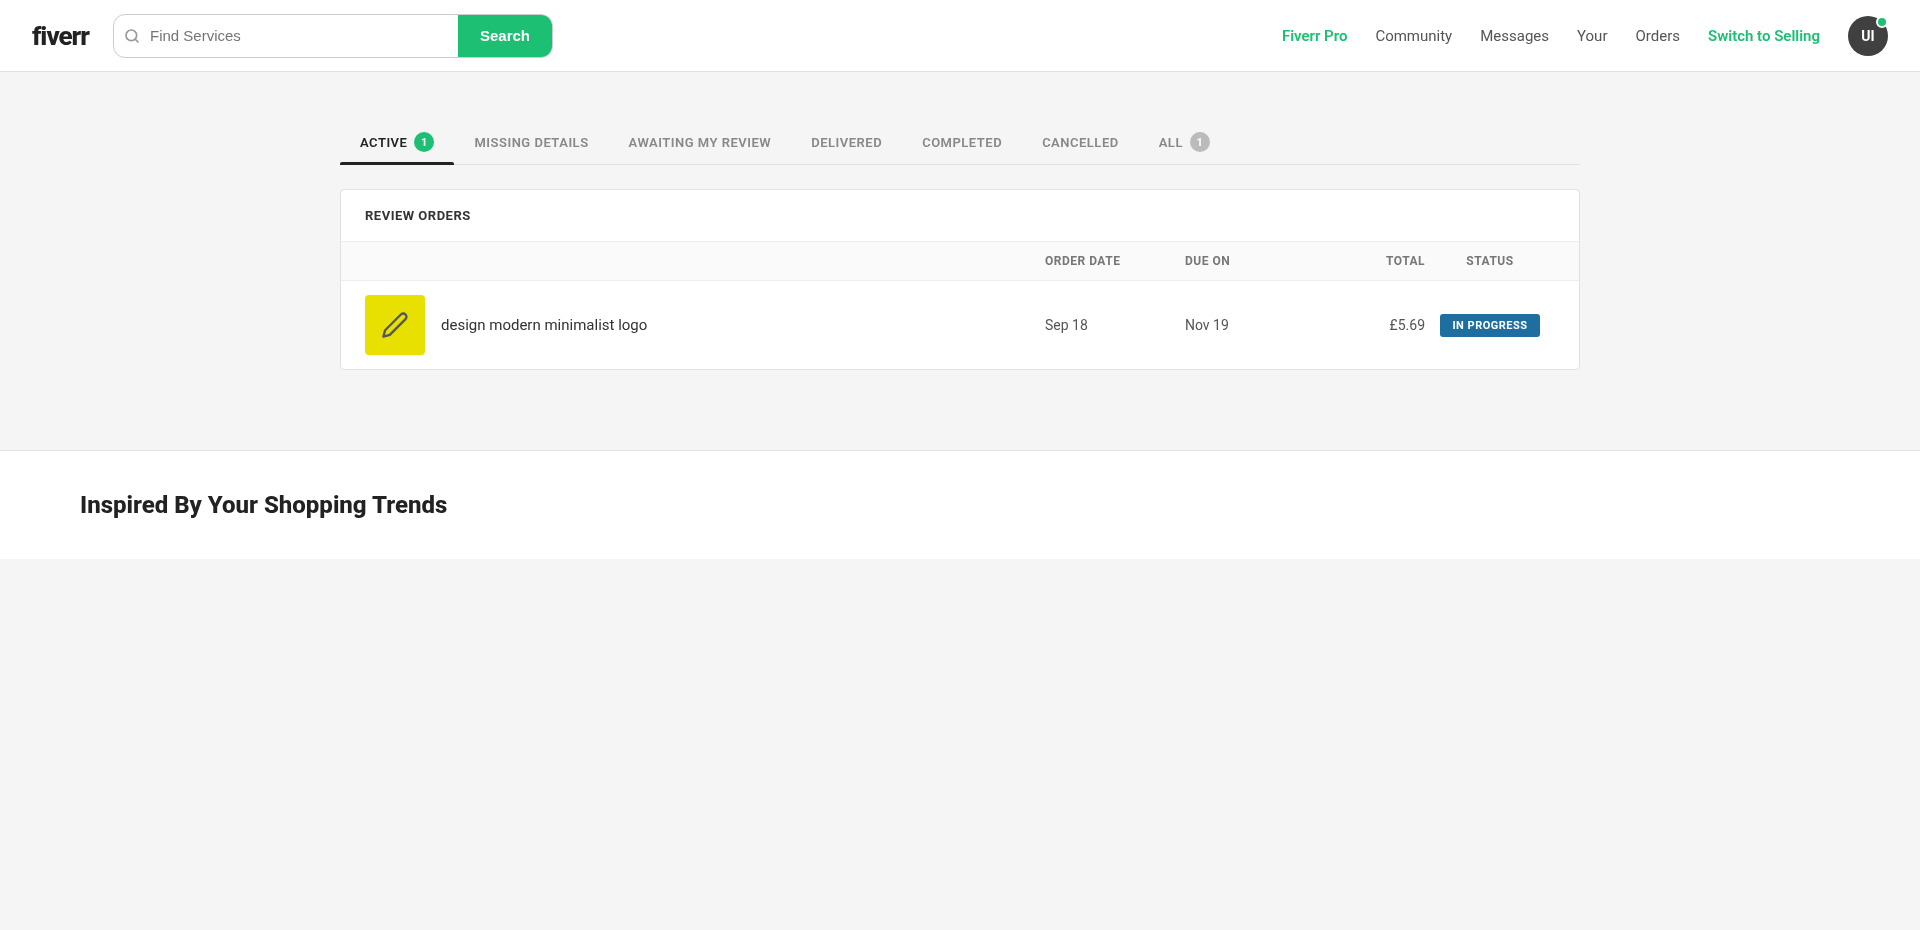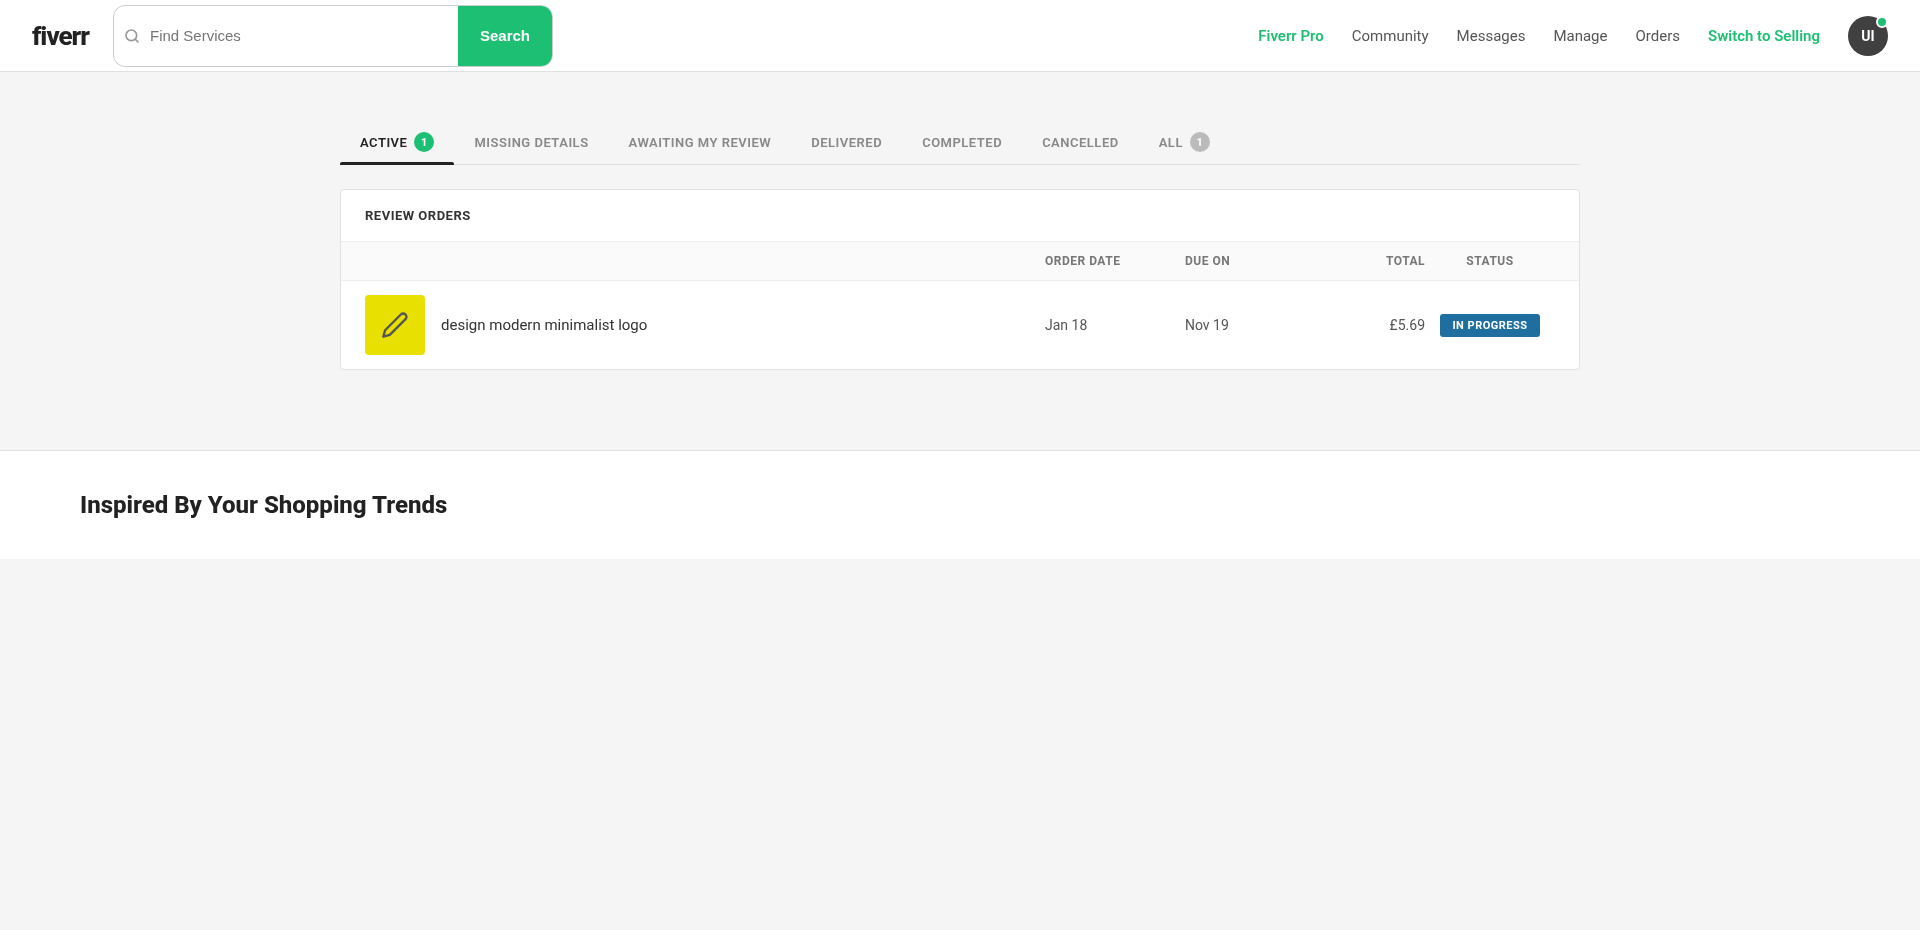--- a/index.html
+++ b/index.html
@@ -48,21 +48,21 @@
       color: #555;
       flex: 1;
       padding: 10px 0;
       background: transparent;
     }
     .search-btn {
       background: #1dbf73;
       color: #fff;
       border: none;
       padding: 0 22px;
-      height: 60px;
+      height: 42px;
       font-size: 15px;
       font-weight: 600;
       cursor: pointer;
       border-radius: 0;
     }
 
     .nav-spacer { flex: 1; }
     .nav-links {
       display: flex;
       align-items: center;
@@ -302,21 +302,21 @@
     <input type="text" class="search-bar-input" placeholder="Find Services" style="">
     <button class="search-btn">Search</button>
   </div>
 
   <div class="nav-spacer"></div>
 
   <nav class="nav-links">
     <a class="nav-link pro">Fiverr Pro</a>
     <a class="nav-link">Community</a>
     <a class="nav-link">Messages</a>
-    <a class="nav-link">Manage</a>
+    <a class="nav-link">Your</a>
     <a class="nav-link">Orders</a>
     <a class="nav-link switch">Switch to Selling</a>
     <div class="avatar">
       <span>UI</span>
       <div class="avatar-badge"></div>
     </div>
   </nav>
 </header>
 
 <main>
@@ -363,21 +363,21 @@
       <div id="orders-list">
           <div class="table-row">
             <div class="order-info">
               <div class="order-thumb">
                 <svg width="28" height="28" viewBox="0 0 24 24" fill="none" stroke="#555" stroke-width="2" stroke-linecap="round" stroke-linejoin="round">
                   <path d="M17 3a2.828 2.828 0 1 1 4 4L7.5 20.5 2 22l1.5-5.5L17 3z"></path>
                 </svg>
               </div>
               <span class="order-title">design modern minimalist logo</span>
             </div>
-            <div class="cell-value">Jan 18</div>
+            <div class="cell-value">Sep 18</div>
             <div class="cell-value">Nov 19</div>
             <div class="cell-value right">£5.69</div>
             <div style="text-align: center;"><span class="status-badge">IN PROGRESS</span></div>
           </div>
         </div>
     </div>
   </div>
 </main>
 
 <footer class="footer-section">

